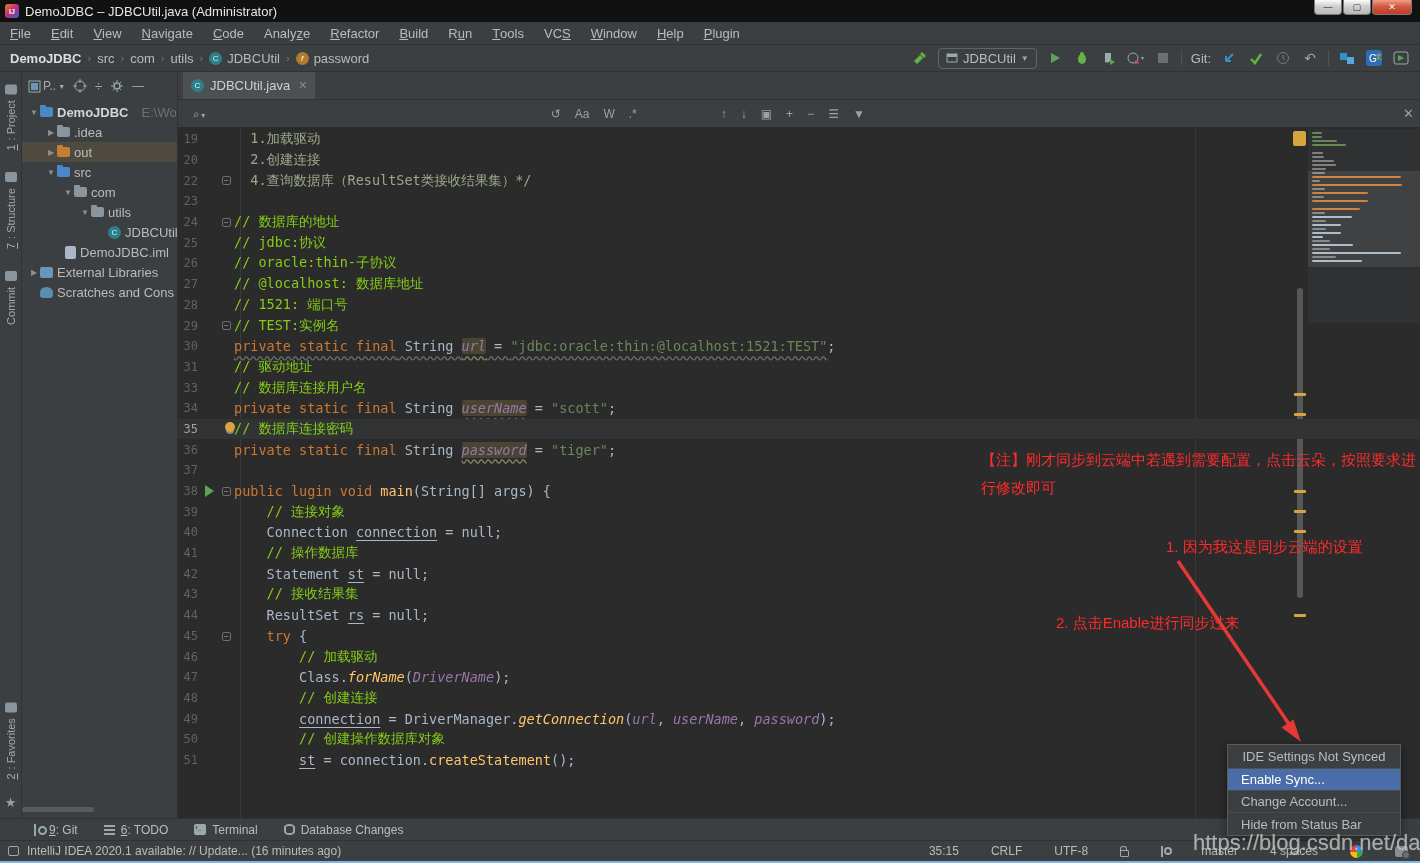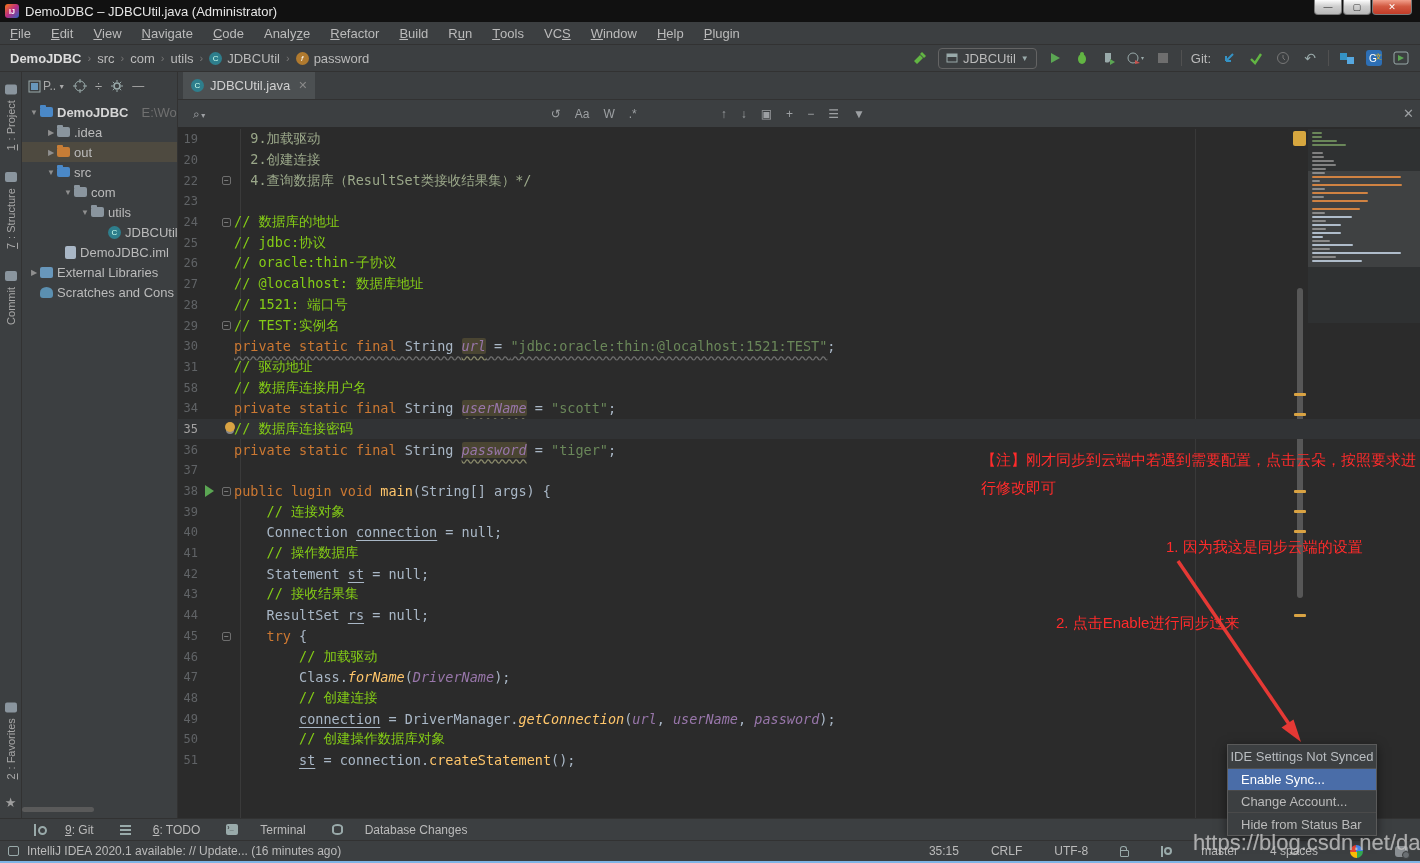--- a/index.html
+++ b/index.html
@@ -125,21 +125,21 @@
   .stripe-thumb{position:absolute;left:4px;top:159px;width:6px;height:310px;background:rgba(170,170,170,.35);border-radius:3px;}
   .stripe-mark{position:absolute;left:1px;width:12px;height:3px;background:#D9A343;border-radius:1px;}
   .stripe-square{position:absolute;left:0;top:2px;width:13px;height:15px;background:#D7A73F;border-radius:2px;}
   .minimap{position:absolute;right:0;top:0;width:112px;height:194px;background:#2F3132;padding:3px 4px;}
   .mm-bar{height:2px;margin-bottom:2px;border-radius:1px;}
   .mm-view{position:absolute;left:0;top:42px;width:112px;height:96px;background:rgba(255,255,255,.08);}
 
   
   .bottombar{position:absolute;left:0;top:818px;width:100%;height:22px;background:#3C3F41;
              border-top:1px solid #323232;display:flex;align-items:center;font-size:12px;gap:26px;padding-left:34px;}
-  .bb-item{display:flex;align-items:center;gap:22px;color:#BBBBBB;}
+  .bb-item{display:flex;align-items:center;gap:6px;color:#BBBBBB;}
   .bb-item u{text-decoration:underline;}
   .bi{display:inline-block;}
   .bi-branch{width:9px;height:12px;border-left:2px solid #9aa;position:relative;}
   .bi-branch:after{content:"";position:absolute;left:2px;top:2px;width:5px;height:5px;border:2px solid #9aa;border-radius:50%;}
   .bi-list{width:11px;height:10px;border-top:2px solid #9aa;border-bottom:2px solid #9aa;position:relative;}
   .bi-list:after{content:"";position:absolute;left:0;top:2px;width:11px;height:2px;background:#9aa;}
   .bi-term{width:12px;height:11px;background:#9aa;border-radius:2px;position:relative;}
   .bi-term:after{content:"›_";position:absolute;left:1px;top:0px;font-size:7px;color:#3C3F41;font-weight:bold;}
   .bi-db{width:11px;height:11px;border:2px solid #9aa;border-radius:50%/30%;}
 
@@ -161,21 +161,21 @@
 
   .winedge{position:absolute;left:0;top:861px;width:100%;height:2px;background:#7FB5E6;}
 
   
   .note{position:absolute;color:#FF2B2B;font-size:15px;line-height:1.8;z-index:40;}
   #note1{left:981px;top:446px;width:438px;line-height:1.85;}
   #note2{left:1166px;top:533px;}
   #note3{left:1056px;top:609px;}
   .arrow-svg{position:absolute;left:0;top:0;width:1420px;height:863px;pointer-events:none;z-index:50;}
 
-  .popup{position:absolute;left:1227px;top:744px;width:150px;background:#3C3F41;border:1px solid #5A5A5A;
+  .popup{position:absolute;left:1227px;top:744px;width:174px;background:#3C3F41;border:1px solid #5A5A5A;
          box-shadow:0 3px 10px rgba(0,0,0,.5);z-index:60;font-size:13px;}
   .popup-title{height:24px;display:flex;align-items:center;justify-content:center;color:#B9BDC1;
                border-bottom:1px solid #515151;}
   .popup-item{height:22px;display:flex;align-items:center;padding-left:13px;color:#BBBBBB;
               border-bottom:1px solid #4a4a4a;}
   .popup-item:last-child{border-bottom:none;}
   .popup-item.sel{background:#4A6DA8;color:#FFFFFF;}
 
   .watermark{position:absolute;left:1193px;top:830px;z-index:70;font-size:22px;color:#C8C8C8;opacity:.8;
              white-space:nowrap;text-shadow:0 0 1px #777;}
@@ -475,33 +475,33 @@
           <div class="mm-bar" style="width: 14.4px; background: rgb(128, 128, 128);"></div>
           <div class="mm-bar" style="width: 28.8px; background: rgb(169, 183, 198);"></div>
           <div class="mm-bar" style="width: 10.8px; background: rgb(169, 183, 198);"></div>
           <div class="mm-bar" style="width: 18px; background: rgb(128, 128, 128);"></div>
           <div class="mm-bar" style="width: 40.8px; background: rgb(169, 183, 198);"></div>
           <div class="mm-bar" style="width: 18px; background: rgb(128, 128, 128);"></div>
           <div class="mm-bar" style="width: 88.8px; background: rgb(169, 183, 198);"></div>
           <div class="mm-bar" style="width: 24px; background: rgb(128, 128, 128);"></div>
           <div class="mm-bar" style="width: 50.4px; background: rgb(169, 183, 198);"></div>
         </div>
-    <div class="cl"><div class="cl-num">19</div><span class="cl-text"><span class="seg-bcmt">  9.加载驱动</span></span></div>
+    <div class="cl"><div class="cl-num">19</div><span class="cl-text"><span class="seg-bcmt">  1.加载驱动</span></span></div>
         <div class="cl"><div class="cl-num">20</div><span class="cl-text"><span class="seg-bcmt">  2.创建连接</span></span></div>
         <div class="cl"><div class="cl-num">22</div><span class="gut-fold">−</span><span class="cl-text"><span class="seg-bcmt">  4.查询数据库（ResultSet类接收结果集）*/</span></span></div>
         <div class="cl"><div class="cl-num">23</div><span class="cl-text"></span></div>
         <div class="cl"><div class="cl-num">24</div><span class="gut-fold">−</span><span class="cl-text"><span class="seg-cmt">// 数据库的地址</span></span></div>
         <div class="cl"><div class="cl-num">25</div><span class="cl-text"><span class="seg-cmt">// jdbc:协议</span></span></div>
         <div class="cl"><div class="cl-num">26</div><span class="cl-text"><span class="seg-cmt">// oracle:thin-子协议</span></span></div>
         <div class="cl"><div class="cl-num">27</div><span class="cl-text"><span class="seg-cmt">// @localhost: 数据库地址</span></span></div>
         <div class="cl"><div class="cl-num">28</div><span class="cl-text"><span class="seg-cmt">// 1521: 端口号</span></span></div>
         <div class="cl"><div class="cl-num">29</div><span class="gut-fold">−</span><span class="cl-text"><span class="seg-cmt">// TEST:实例名</span></span></div>
         <div class="cl"><div class="cl-num">30</div><span class="cl-text"><span class="seg-kw seg-wavy">private static final</span><span class="seg-def seg-wavy"> String </span><span class="seg-fld seg-hl seg-wavy">url</span><span class="seg-def seg-wavy"> = </span><span class="seg-str seg-wavy">"jdbc:oracle:thin:@localhost:1521:TEST"</span><span class="seg-def">;</span></span></div>
         <div class="cl"><div class="cl-num">31</div><span class="cl-text"><span class="seg-cmt">// 驱动地址</span></span></div>
-        <div class="cl"><div class="cl-num">58</div><span class="cl-text"><span class="seg-cmt">// 数据库连接用户名</span></span></div>
+        <div class="cl"><div class="cl-num">33</div><span class="cl-text"><span class="seg-cmt">// 数据库连接用户名</span></span></div>
         <div class="cl"><div class="cl-num">34</div><span class="cl-text"><span class="seg-kw">private static final</span><span class="seg-def"> String </span><span class="seg-fld seg-hl seg-wavy">userName</span><span class="seg-def"> = </span><span class="seg-str">"scott"</span><span class="seg-def">;</span></span></div>
         <div class="cl caret"><div class="cl-num">35</div><span class="gut-bulb"></span><span class="cl-text"><span class="seg-cmt">// 数据库连接密码</span></span></div>
         <div class="cl"><div class="cl-num">36</div><span class="cl-text"><span class="seg-kw">private static final</span><span class="seg-def"> String </span><span class="seg-fld seg-hl seg-wavy">password</span><span class="seg-def"> = </span><span class="seg-str">"tiger"</span><span class="seg-def">;</span></span></div>
         <div class="cl"><div class="cl-num">37</div><span class="cl-text"></span></div>
         <div class="cl"><div class="cl-num">38</div><span class="gut-run"></span><span class="gut-fold">−</span><span class="cl-text"><span class="seg-kw">public lugin void </span><span class="seg-mth">main</span><span class="seg-def">(String[] args) {</span></span></div>
         <div class="cl"><div class="cl-num">39</div><span class="cl-text"><span class="seg-cmt">    // 连接对象</span></span></div>
         <div class="cl"><div class="cl-num">40</div><span class="cl-text"><span class="seg-def">    Connection </span><span class="seg-und">connection</span><span class="seg-def"> = null;</span></span></div>
         <div class="cl"><div class="cl-num">41</div><span class="cl-text"><span class="seg-cmt">    // 操作数据库</span></span></div>
         <div class="cl"><div class="cl-num">42</div><span class="cl-text"><span class="seg-def">    Statement </span><span class="seg-und">st</span><span class="seg-def"> = null;</span></span></div>
         <div class="cl"><div class="cl-num">43</div><span class="cl-text"><span class="seg-cmt">    // 接收结果集</span></span></div>

